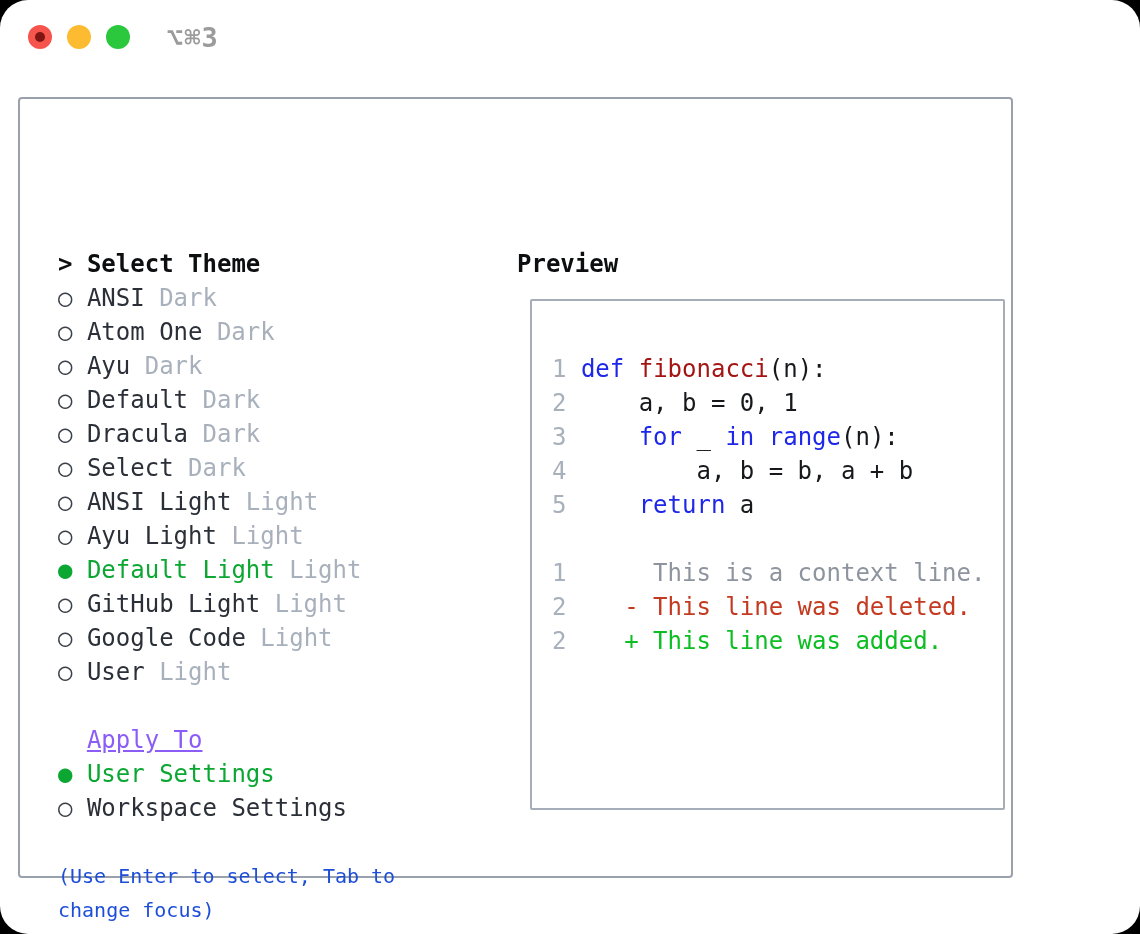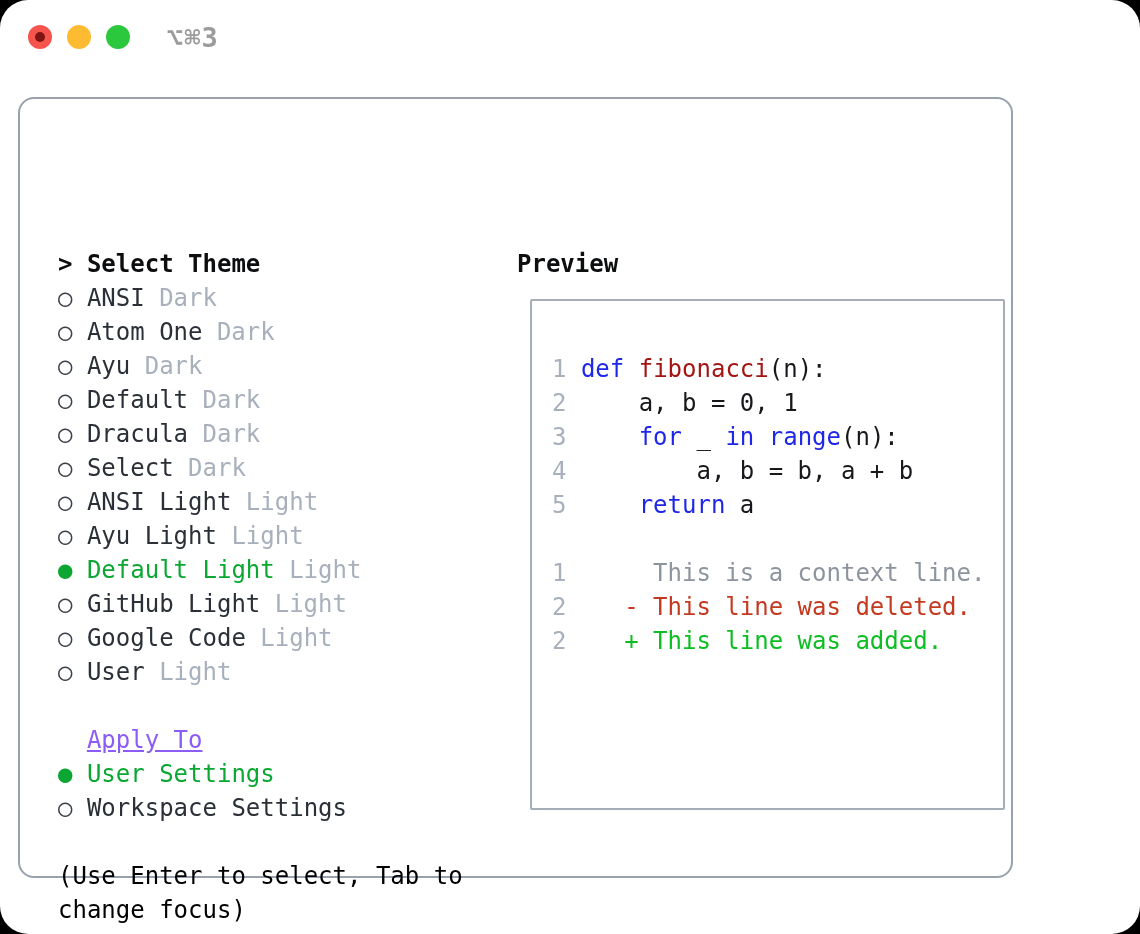--- a/index.html
+++ b/index.html
@@ -12,32 +12,32 @@
   .light{position:absolute;top:25px;width:24px;height:24px;border-radius:50%;}
   .light.red{left:28px;background:#f5554d;}
   .light.red::after{content:"";position:absolute;left:7px;top:7px;width:10px;height:10px;
           border-radius:50%;background:#7e1513;}
   .light.yellow{left:67px;background:#fcbb30;}
   .light.green{left:106px;background:#2bc83e;}
   .title-shortcut{position:absolute;left:167px;top:22px;font-size:27px;font-weight:bold;
           color:#9b9b9b;letter-spacing:1px;}
   
   .main-box{position:absolute;left:18px;top:97px;width:995px;height:781px;
-          border:2px solid #99a1ad;border-radius:16px;box-sizing:border-box;background:#fff;}
+          border:2px solid #99a1ad;border-radius:4px;box-sizing:border-box;background:#fff;}
   
   .left-col{position:absolute;left:38px;top:148px;font-size:24px;line-height:34px;color:#2b3038;}
   .row{height:34px;white-space:pre;}
   .row .bullet{display:inline-block;width:2ch;color:#3a4049;}
   .row.header{font-weight:bold;color:#0d0e10;}
   .row.header .bullet{color:#0d0e10;font-weight:bold;}
   .row .tag{color:#a8b0bc;margin-left:1ch;}
   .row.selected .bullet, .row.selected .name{color:#0ca733;}
   .spacer-row{height:34px;}
   .section-label{height:34px;padding-left:2ch;color:#8b5cf6;white-space:pre;text-decoration:underline;}
-  .hint{width:29ch;color:#000000;font-size:24px;line-height:34px;}
+  .hint{width:29ch;color:#1d4ed8;font-size:20px;line-height:34px;}
   
   .preview-label{position:absolute;left:497px;top:148px;height:34px;line-height:34px;
           font-size:24px;font-weight:bold;color:#0d0e10;}
   .preview-box{position:absolute;left:510px;top:200px;width:475px;height:511px;
           border:2px solid #a5adb8;border-radius:2px;box-sizing:border-box;background:#fff;}
   .code{position:absolute;left:20px;top:51px;font-size:24px;line-height:34px;}
   .code-line{height:34px;white-space:pre;color:#16181b;}
   .code-line .ln{display:inline-block;width:1ch;margin-right:1ch;color:#a8b0bc;}
   .kw{color:#1e27e8;}
   .fn{color:#a31513;}

